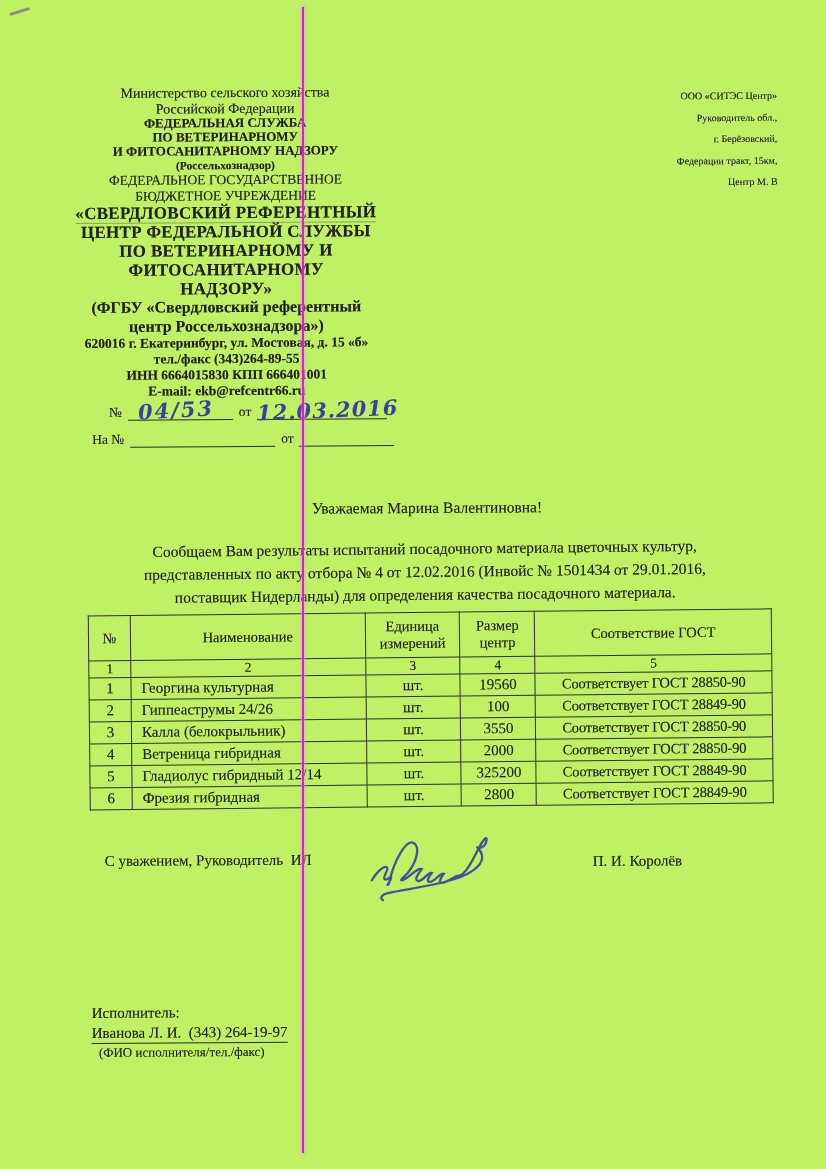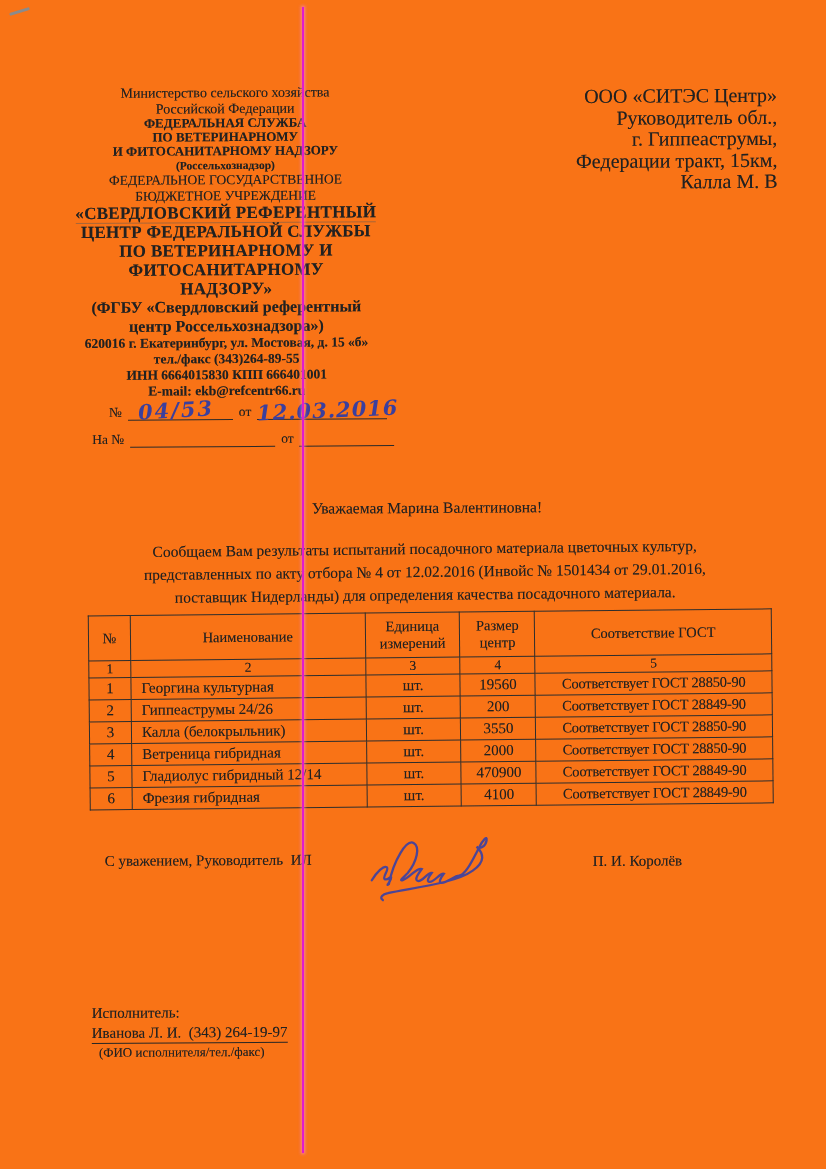--- a/index.html
+++ b/index.html
@@ -1,16 +1,16 @@
 <!DOCTYPE html>
 <html><head>
 <meta charset="utf-8">
 <style>
   html,body{margin:0;padding:0;background:#e8e8e8;}
-  .page{position:relative;width:826px;height:1169px;background:#f97316;overflow:hidden;
+  .page{position:relative;width:826px;height:1169px;background:#bef264;overflow:hidden;
         font-family:"Liberation Serif",serif;color:#212121;margin:0 auto;}
   .doc{position:absolute;inset:0;transform:rotate(-0.35deg);text-shadow:0 0 .5px rgba(40,40,40,.45);}
 
   
   .scan-line{position:absolute;left:302px;top:7px;width:2.4px;height:1146px;background:#e11bce;
              box-shadow:0 0 3px 1.2px rgba(246,135,238,.55);z-index:9;}
   .corner-mark{position:absolute;left:9px;top:10px;width:21px;height:3px;background:#8b8b8b;
                transform:rotate(-17deg);border-radius:2px;z-index:9;}
 
   
@@ -31,21 +31,21 @@
   .lbl{line-height:16px;white-space:nowrap;}
   .uline{display:inline-block;border-bottom:1.6px solid #2a2a2a;height:16px;position:relative;}
   .u1{width:105px;}.u2{width:130px;}.u3{width:145px;}.u4{width:95px;}
   .hand{position:absolute;font-family:"DejaVu Serif",serif;font-style:italic;font-weight:bold;
         color:#3b3f9d;white-space:nowrap;text-shadow:none;}
   .hw-no{font-size:21px;bottom:-3px;left:10px;letter-spacing:2px;transform:rotate(-3deg);}
   .hw-date{font-size:21px;bottom:-4px;left:0px;letter-spacing:1px;transform:rotate(-2deg);}
 
   
   .addressee{position:absolute;left:540px;top:87px;width:240px;text-align:right;
-             font-size:20px;line-height:21.5px;}
+             font-size:10px;line-height:21.5px;}
 
   .salutation{position:absolute;left:95px;top:499px;width:665px;text-align:center;font-size:15.5px;}
 
   .body-par{position:absolute;left:90px;top:537px;width:670px;text-align:center;
             font-size:15.5px;line-height:23px;transform:rotate(-0.3deg);}
 
   
   .results{position:absolute;left:88px;top:612px;width:684px;border-collapse:collapse;
            transform:rotate(-0.25deg);font-size:14.5px;}
   .results th,.results td{border:1.7px solid #2e2e2e;padding:0 4px;text-align:center;
@@ -111,23 +111,23 @@
         <span class="lbl">На №</span>
         <span class="uline u3"></span>
         <span class="lbl">от</span>
         <span class="uline u4"></span>
       </div>
     </div>
 
     <div class="addressee">
       <div>ООО «СИТЭС Центр»</div>
       <div>Руководитель обл.,</div>
-      <div>г. Гиппеаструмы,</div>
+      <div>г. Берёзовский,</div>
       <div>Федерации тракт, 15км,</div>
-      <div>Калла М. В</div>
+      <div>Центр М. В</div>
     </div>
 
     <div class="salutation">Уважаемая Марина Валентиновна!</div>
 
     <div class="body-par">
       <div>Сообщаем Вам результаты испытаний посадочного материала цветочных  культур,</div>
       <div>представленных по акту отбора №  4 от 12.02.2016 (Инвойс № 1501434 от 29.01.2016,</div>
       <div>поставщик Нидерланды) для определения качества посадочного материала.</div>
     </div>
 
@@ -158,49 +158,49 @@
         <td>1</td>
         <td class="name-col">Георгина культурная</td>
         <td>шт.</td>
         <td>19560</td>
         <td class="gost">Соответствует ГОСТ 28850-90</td>
       </tr>
       <tr class="drow">
         <td>2</td>
         <td class="name-col">Гиппеаструмы  24/26</td>
         <td>шт.</td>
-        <td>200</td>
+        <td>100</td>
         <td class="gost">Соответствует ГОСТ 28849-90</td>
       </tr>
       <tr class="drow">
         <td>3</td>
         <td class="name-col">Калла (белокрыльник)</td>
         <td>шт.</td>
         <td>3550</td>
         <td class="gost">Соответствует ГОСТ 28850-90</td>
       </tr>
       <tr class="drow">
         <td>4</td>
         <td class="name-col">Ветреница гибридная</td>
         <td>шт.</td>
         <td>2000</td>
         <td class="gost">Соответствует ГОСТ 28850-90</td>
       </tr>
       <tr class="drow">
         <td>5</td>
         <td class="name-col">Гладиолус гибридный 12/14</td>
         <td>шт.</td>
-        <td>470900</td>
+        <td>325200</td>
         <td class="gost">Соответствует ГОСТ 28849-90</td>
       </tr>
       <tr class="drow">
         <td>6</td>
         <td class="name-col">Фрезия гибридная</td>
         <td>шт.</td>
-        <td>4100</td>
+        <td>2800</td>
         <td class="gost">Соответствует ГОСТ 28849-90</td>
       </tr>
     </tbody>
       </table>
 
     <div class="signoff-left">С уважением, Руководитель  ИЛ</div>
 
     <svg class="signature" width="150" height="85" viewBox="0 0 150 85">
       <path d="M14,58 C19,50 26,43 29,45 C32,47 24,55 27,57 C30,59 35,51 33,57
                C31,62 28,64 31,62 C36,38 49,17 56,21 C63,25 59,40 50,51

